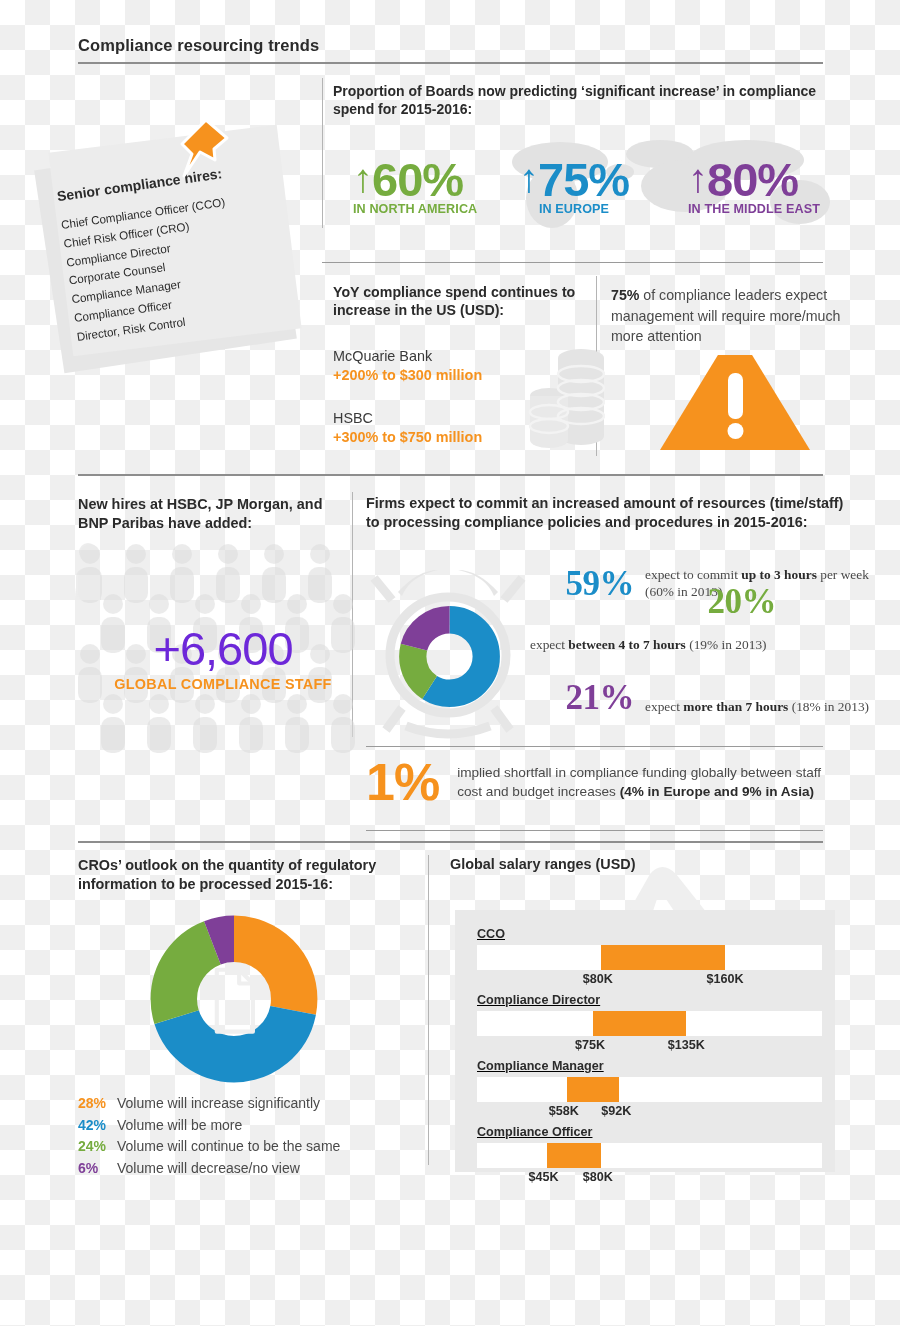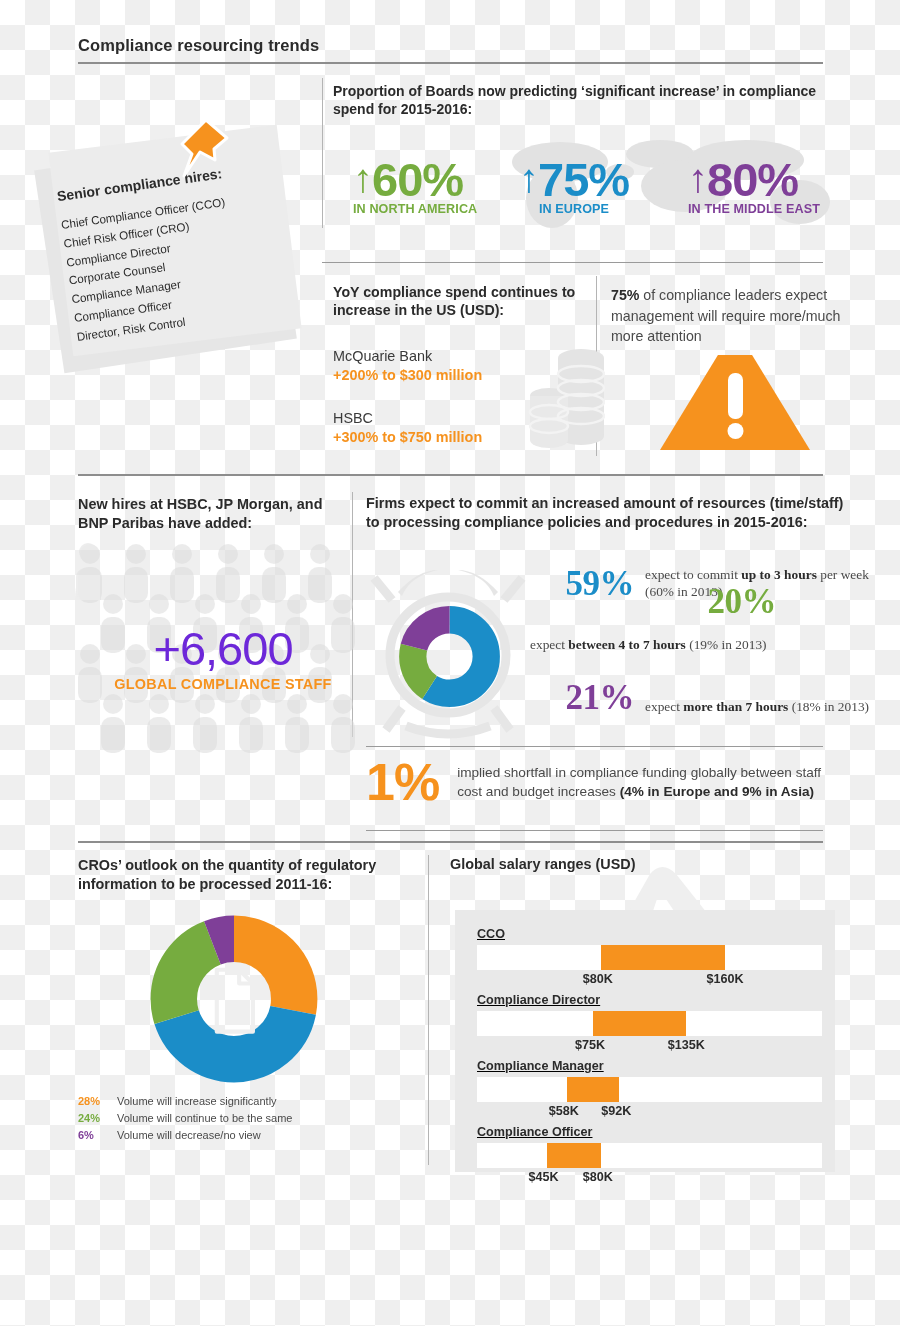--- a/index.html
+++ b/index.html
@@ -73,21 +73,21 @@
   #shortfall .txt{font-size:13.6px;color:#4a4a4a;line-height:1.42;padding-top:6px;width:365px;}
   #shortfall .txt b{color:#2b2b2b;}
   #s4-rule2{left:366px;top:830px;width:457px;height:1px;background:#9a9a9a;}
 
   
   #s5-rule{left:78px;top:841px;width:745px;height:1.5px;}
   #s5-vline{left:428px;top:855px;height:310px;}
   #s5-head{position:absolute;left:78px;top:856px;width:340px;font-size:14.4px;font-weight:bold;color:#2b2b2b;line-height:1.3;}
   #donut-bot{position:absolute;left:148px;top:913px;width:172px;height:172px;}
   #legend{position:absolute;left:78px;top:1093px;width:330px;}
-  .lrow{display:flex;align-items:center;gap:7px;font-size:11px;color:#4a4a4a;line-height:1.55;}
+  .lrow{display:flex;align-items:center;gap:7px;font-size:14px;color:#4a4a4a;line-height:1.55;}
   .lrow .lp{font-weight:bold;min-width:32px;}
 
   #s5-head2{position:absolute;left:450px;top:856px;font-size:14.4px;font-weight:bold;color:#2b2b2b;}
   #salarypanel{position:absolute;left:455px;top:910px;width:380px;height:262px;background:#e9e9e9;}
   .srow{position:absolute;left:22px;width:345px;text-decoration:underline;}
   .srow .slab{font-size:12.6px;font-weight:bold;color:#2b2b2b;margin-bottom:4px;}
   .track{position:relative;width:345px;height:25px;background:#ffffff;}
   .track .fill{position:absolute;top:0;height:25px;background:#f6921e;}
   .ticks{position:relative;height:19px;}
   .ticks span{position:absolute;top:2px;font-size:12.6px;font-weight:bold;color:#2b2b2b;white-space:nowrap;}
@@ -352,40 +352,44 @@
   </div>
   <div class="divider" id="s4-rule2"></div>
 
   <div class="divider" id="s5-rule"></div>
   <div class="vline" id="s5-vline"></div>
 
   <svg class="bgart" style="left:470px;top:860px;width:380px;height:120px;" viewBox="0 0 380 120">
     <path d="M120 120 L180 14 q12-14 26 0 L290 120 L250 120 L190 30 L160 120 Z" fill="#efefef"></path>
   </svg>
 
-  <div id="s5-head">CROs’ outlook on the quantity of regulatory information to be processed 2011-16:</div>
+  <div id="s5-head">CROs’ outlook on the quantity of regulatory information to be processed 2015-16:</div>
 
   <svg id="donut-bot" viewBox="0 0 100 100">
 
     <circle cx="50" cy="50" r="35" fill="none" stroke="#f6921e" stroke-width="27" stroke-dasharray="61.58 158.34" transform="rotate(-90 50 50)"></circle>
     <circle cx="50" cy="50" r="35" fill="none" stroke="#1b8dc8" stroke-width="27" stroke-dasharray="92.36 127.55" stroke-dashoffset="-61.58" transform="rotate(-90 50 50)"></circle>
     <circle cx="50" cy="50" r="35" fill="none" stroke="#76ac3f" stroke-width="27" stroke-dasharray="52.78 167.13" stroke-dashoffset="-153.94" transform="rotate(-90 50 50)"></circle>
     <circle cx="50" cy="50" r="35" fill="none" stroke="#7f3f98" stroke-width="27" stroke-dasharray="13.19 206.72" stroke-dashoffset="-206.72" transform="rotate(-90 50 50)"></circle>
     <g fill="none" stroke="#efefef" stroke-width="2.4" stroke-linejoin="round">
       <path d="M40 33 L53 33 L61 41 L61 69 L40 69 Z"></path>
       <path d="M53 33 L53 41 L61 41"></path>
     </g>
   </svg>
 
   <div id="legend">
     <div class="lrow">
       <span class="lp" style="color:#f6921e;">28%</span>
       <span>Volume will increase significantly</span>
     </div>
     <div class="lrow">
+      <span class="lp" style="color:#1b8dc8;">42%</span>
+      <span>Volume will be more</span>
+    </div>
+    <div class="lrow">
       <span class="lp" style="color:#76ac3f;">24%</span>
       <span>Volume will continue to be the same</span>
     </div>
     <div class="lrow">
       <span class="lp" style="color:#7f3f98;">6%</span>
       <span>Volume will decrease/no view</span>
     </div>
   </div>
 
   <div id="s5-head2">Global salary ranges (USD)</div>

